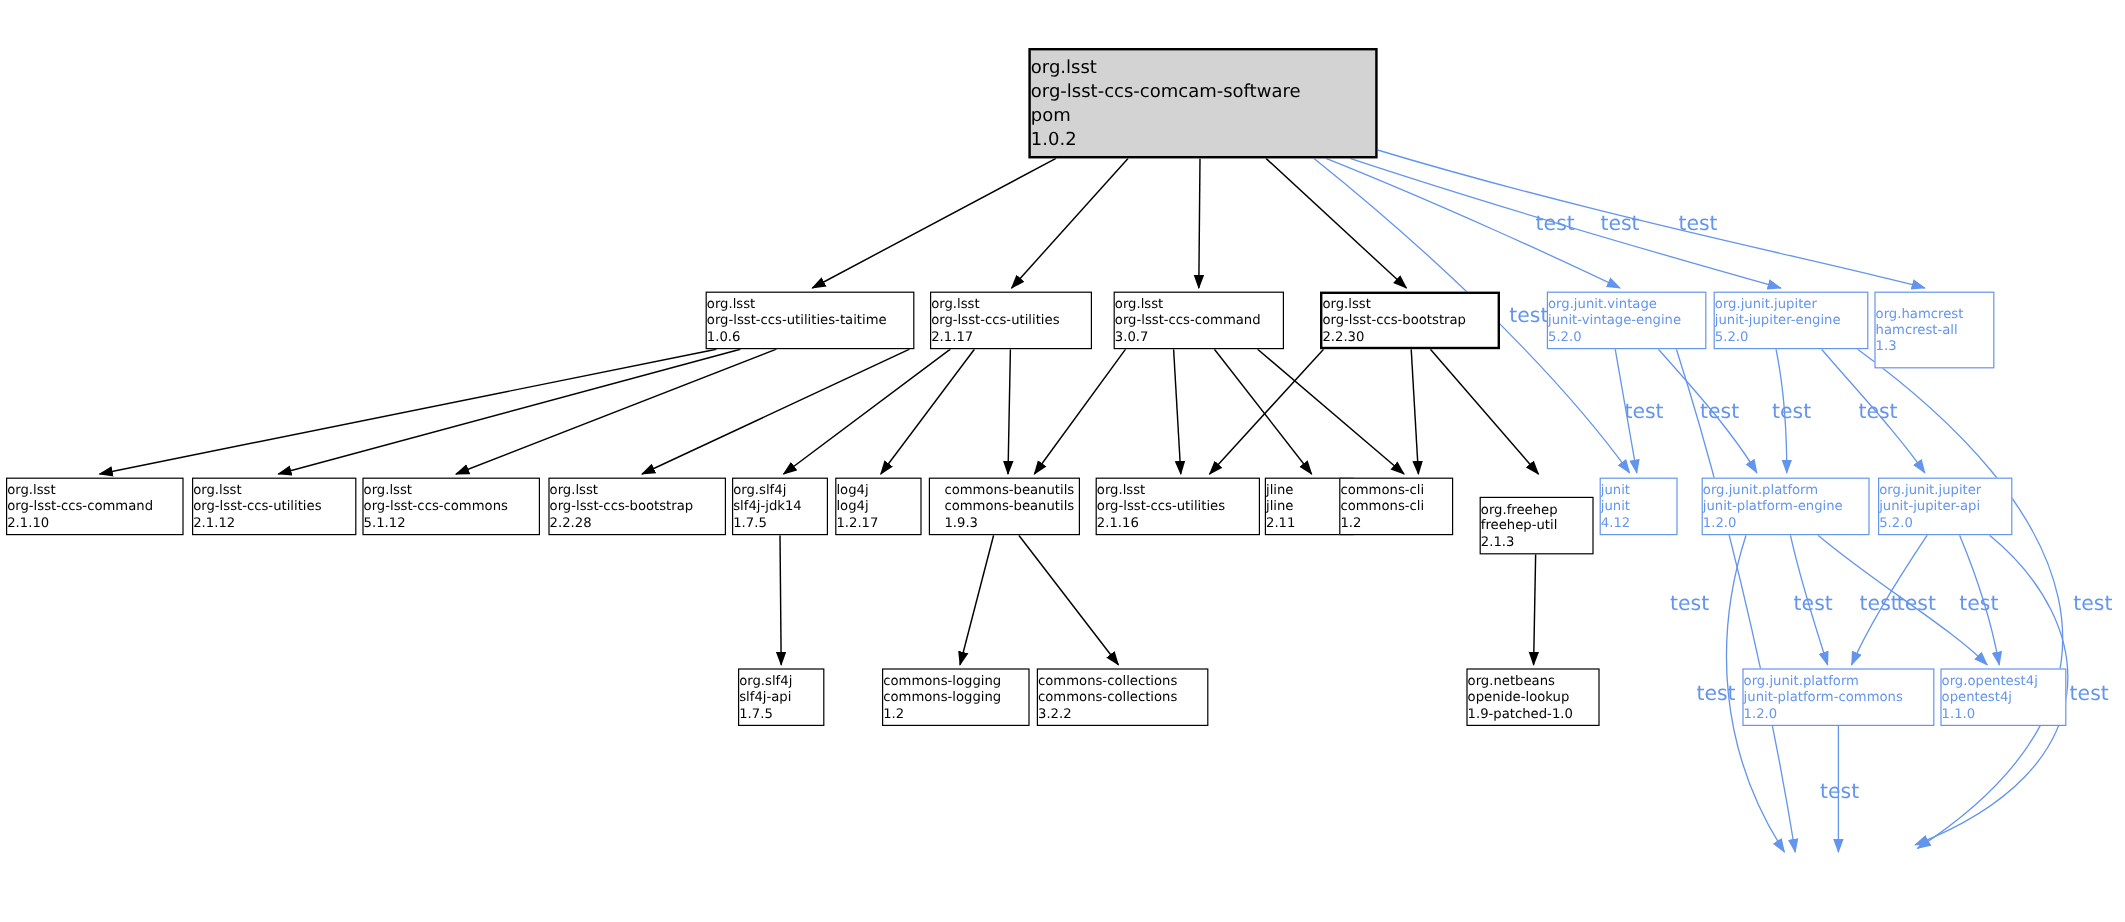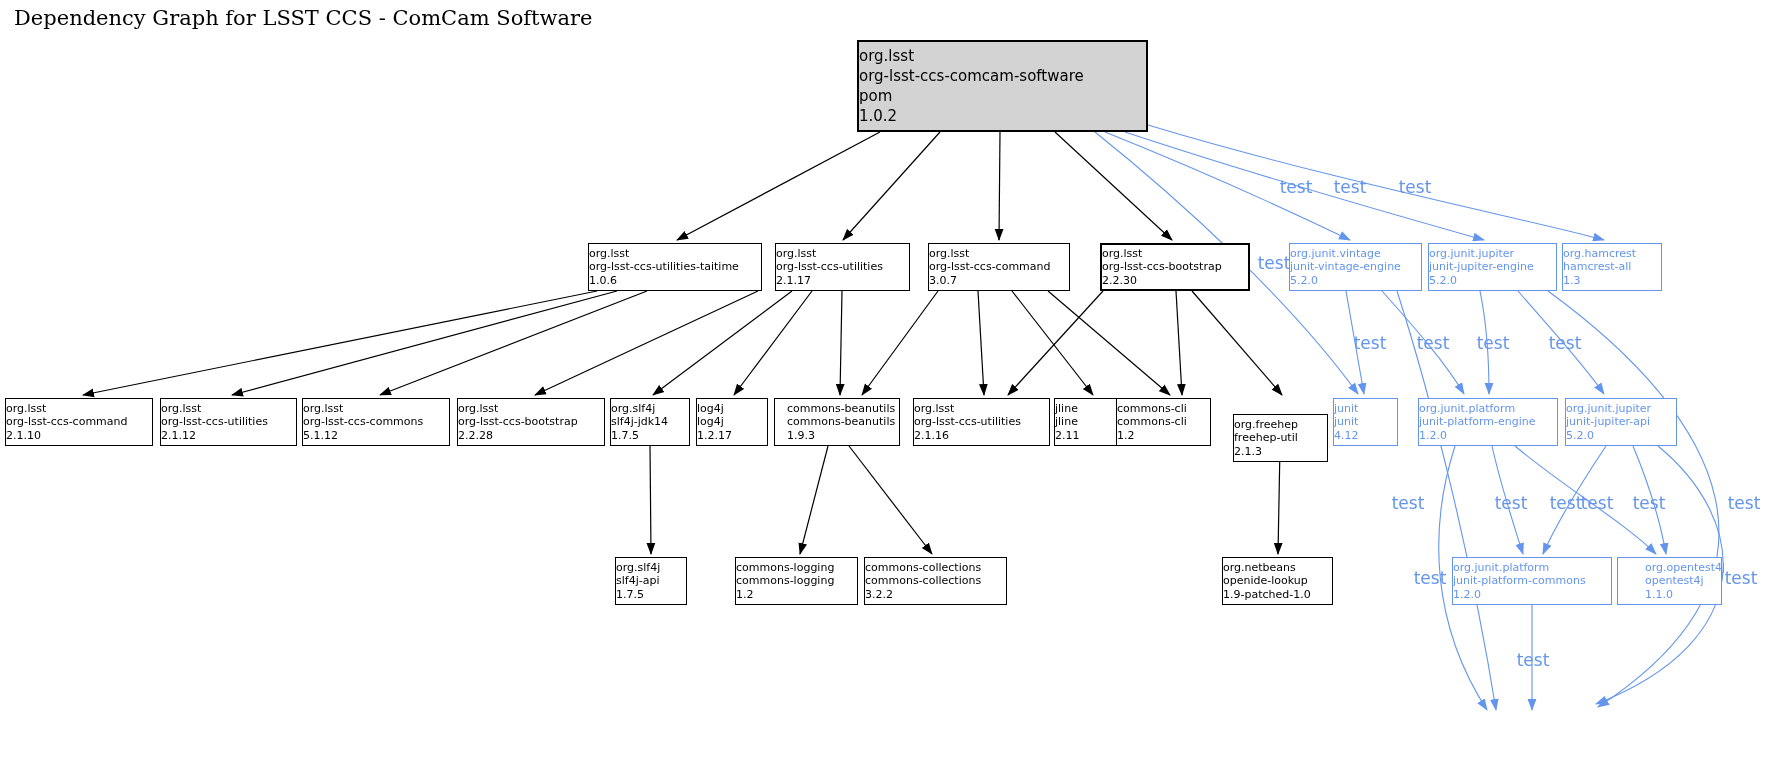--- a/index.html
+++ b/index.html
@@ -15,21 +15,20 @@
   .node.bold{border-width:2px;}
   .node.test{border:1.2px solid #6495ED;color:#6495ED;}
   .elabel{position:absolute;transform:translate(-50%,-50%);font-size:17px;color:#6495ED;z-index:3;
           background:transparent;white-space:nowrap;}
 </style>
 </head>
 <body>
 
 <div id="canvas">
 
-  <div class="graph-title">Dependency Graph for LSST CCS - ComCam Software</div>
 
   <svg id="edge-layer" width="1771" height="768" viewBox="0 0 1771 768" xmlns="http://www.w3.org/2000/svg">
     <defs>
       <marker id="ab" markerUnits="userSpaceOnUse" markerWidth="13" markerHeight="10" refX="11" refY="5" orient="auto">
         <path d="M0,0.6 L12,5 L0,9.4 z" fill="#000000"></path>
       </marker>
       <marker id="at" markerUnits="userSpaceOnUse" markerWidth="13" markerHeight="10" refX="11" refY="5" orient="auto">
         <path d="M0,0.6 L12,5 L0,9.4 z" fill="#6495ED"></path>
       </marker>
     </defs>
@@ -108,21 +107,21 @@
   <div class="node test" style="left:1289px;top:243px;width:133px;height:48px;">
     <span>org.junit.vintage</span>
     <span>junit-vintage-engine</span>
     <span>5.2.0</span>
   </div>
   <div class="node test" style="left:1428px;top:243px;width:129px;height:48px;">
     <span>org.junit.jupiter</span>
     <span>junit-jupiter-engine</span>
     <span>5.2.0</span>
   </div>
-  <div class="node test" style="left:1562px;top:243px;width:100px;height:48px;">
+  <div class="node test" style="left:1562px;top:243px;width:100px;height:64px;">
     <span>org.hamcrest</span>
     <span>hamcrest-all</span>
     <span>1.3</span>
   </div>
 
   <div class="node" style="left:5px;top:398px;width:148px;height:48px;">
     <span>org.lsst</span>
     <span>org-lsst-ccs-command</span>
     <span>2.1.10</span>
   </div>
@@ -210,21 +209,21 @@
   <div class="node" style="left:1222px;top:557px;width:111px;height:48px;">
     <span>org.netbeans</span>
     <span>openide-lookup</span>
     <span>1.9-patched-1.0</span>
   </div>
   <div class="node test" style="left:1452px;top:557px;width:160px;height:48px;">
     <span>org.junit.platform</span>
     <span>junit-platform-commons</span>
     <span>1.2.0</span>
   </div>
-  <div class="node test" style="left:1617px;top:557px;width:105px;height:48px;padding-left:27px;">
+  <div class="node test" style="left:1617px;top:557px;width:105px;height:48px;">
     <span>org.opentest4j</span>
     <span>opentest4j</span>
     <span>1.1.0</span>
   </div>
 
 
   <span class="elabel" style="left:1296px;top:187px;">test</span>
   <span class="elabel" style="left:1350px;top:187px;">test</span>
   <span class="elabel" style="left:1415px;top:187px;">test</span>
   <span class="elabel" style="left:1274px;top:263px;">test</span>

